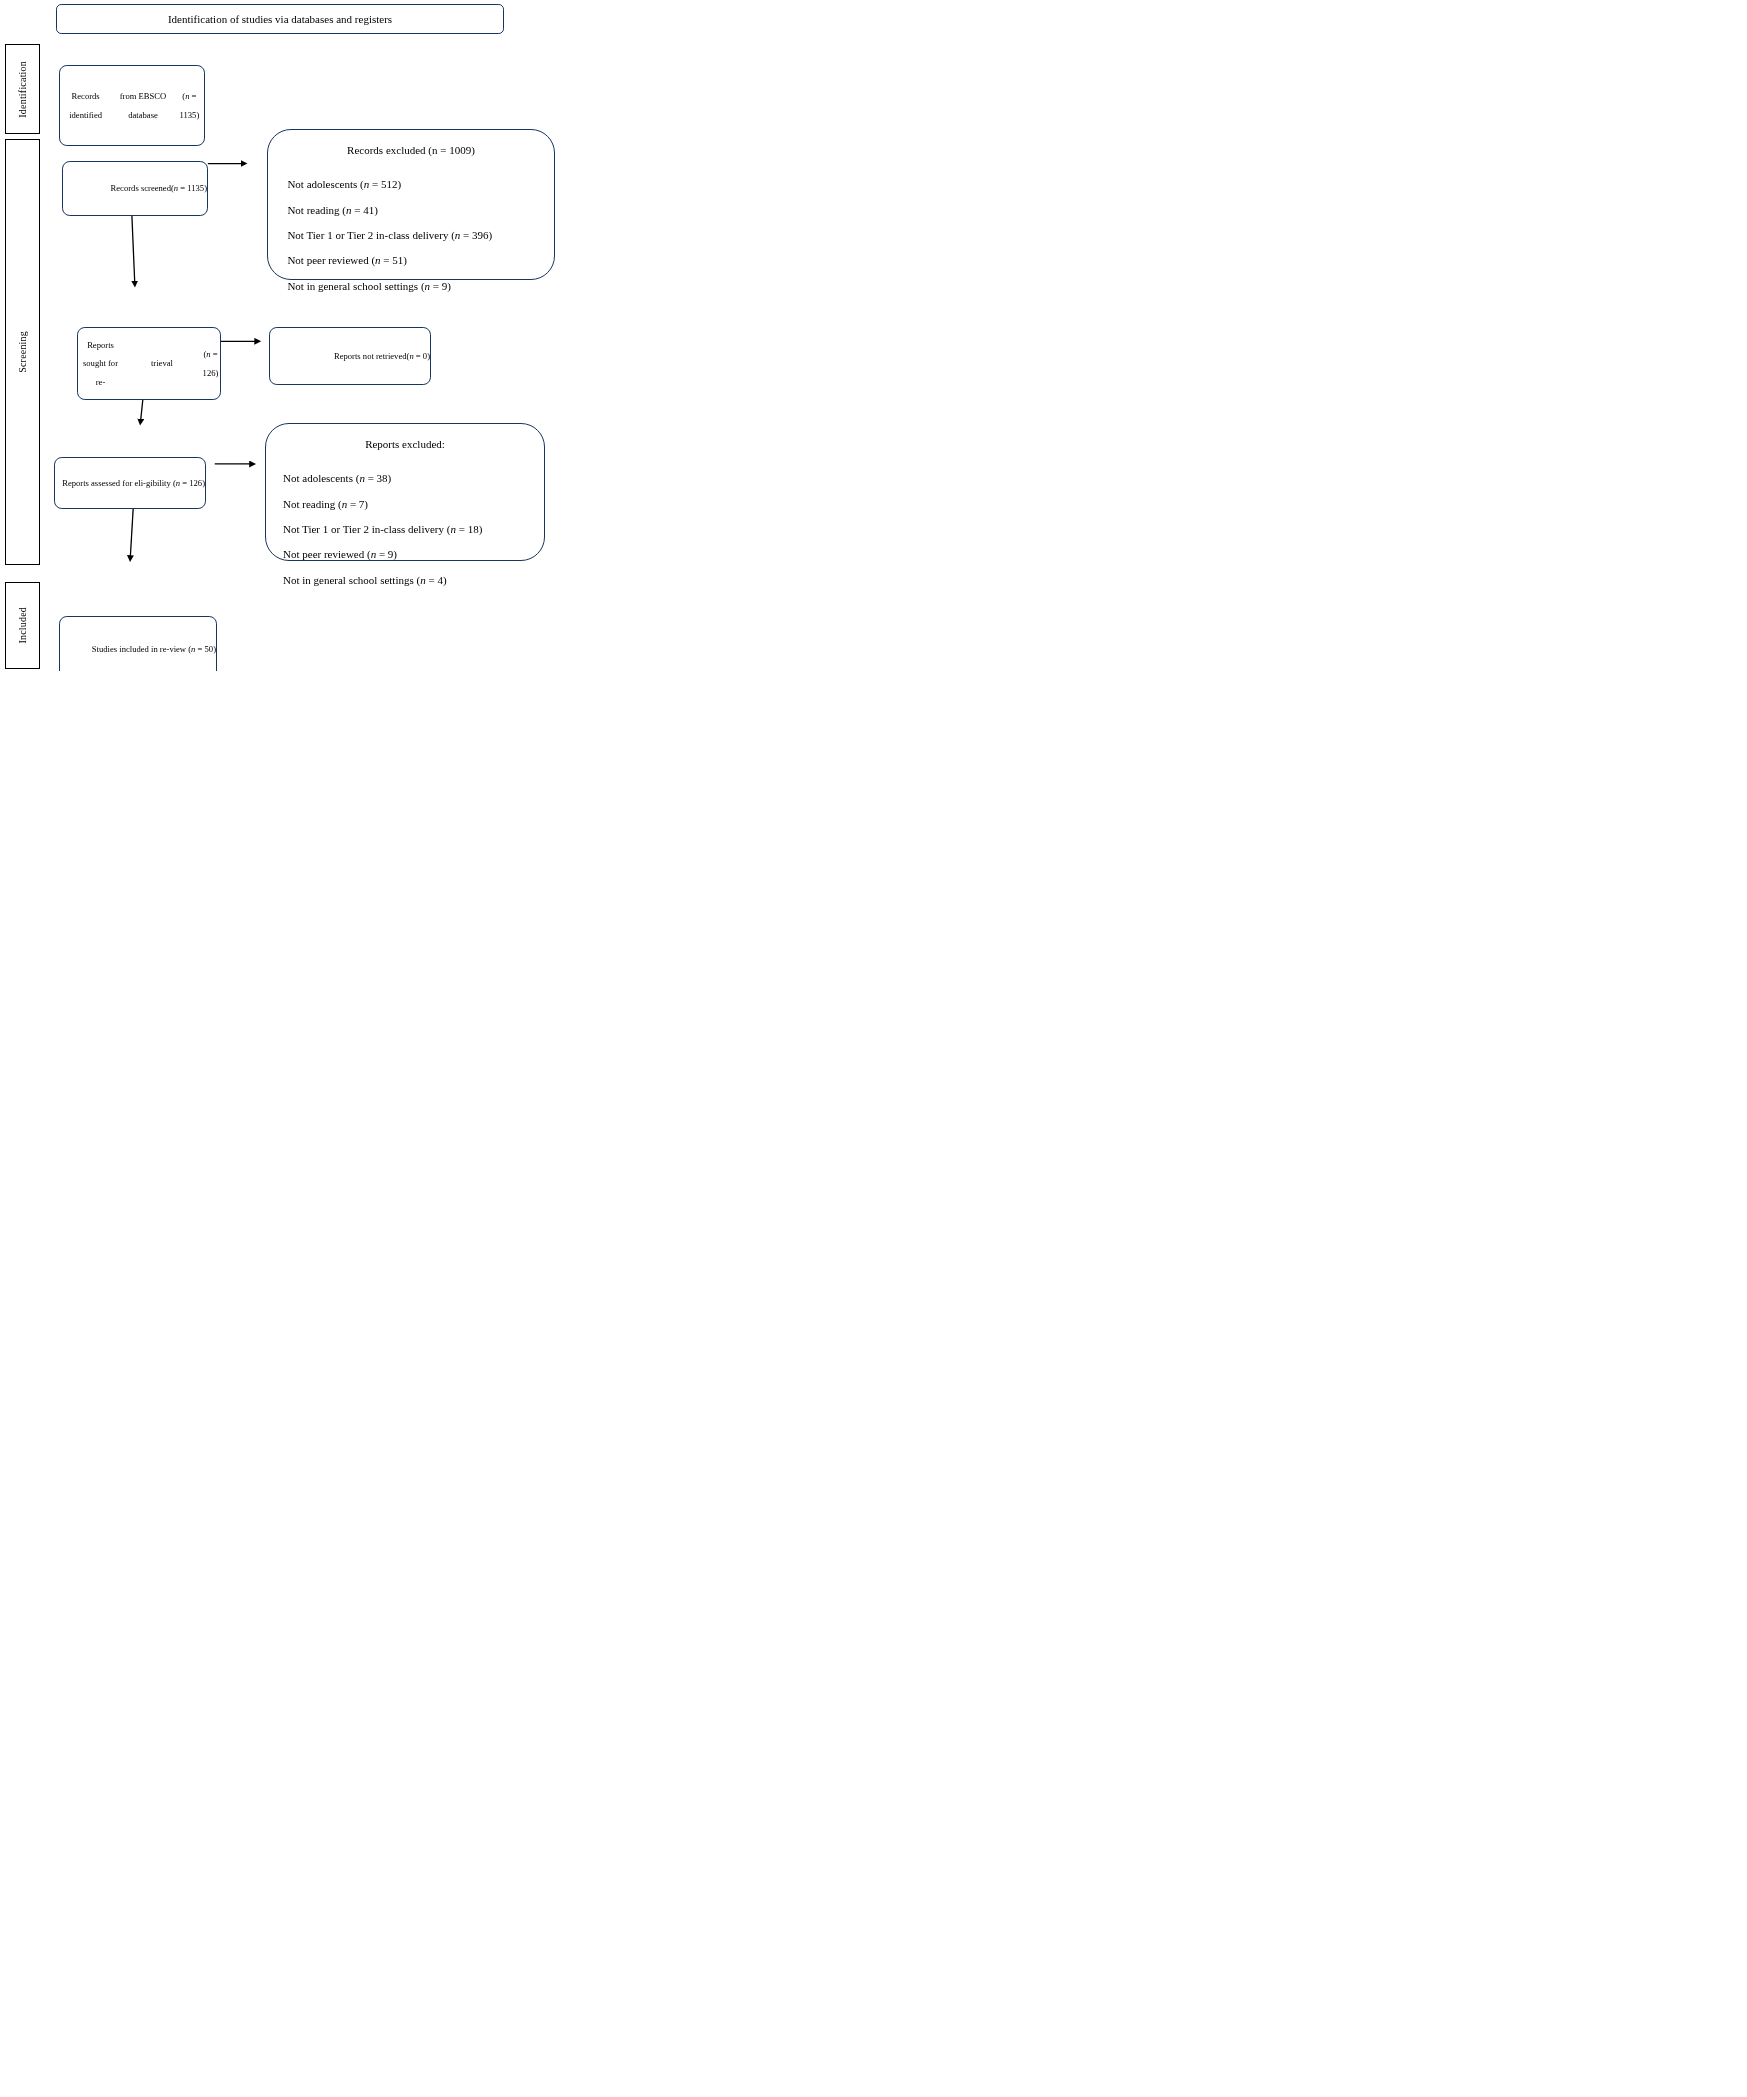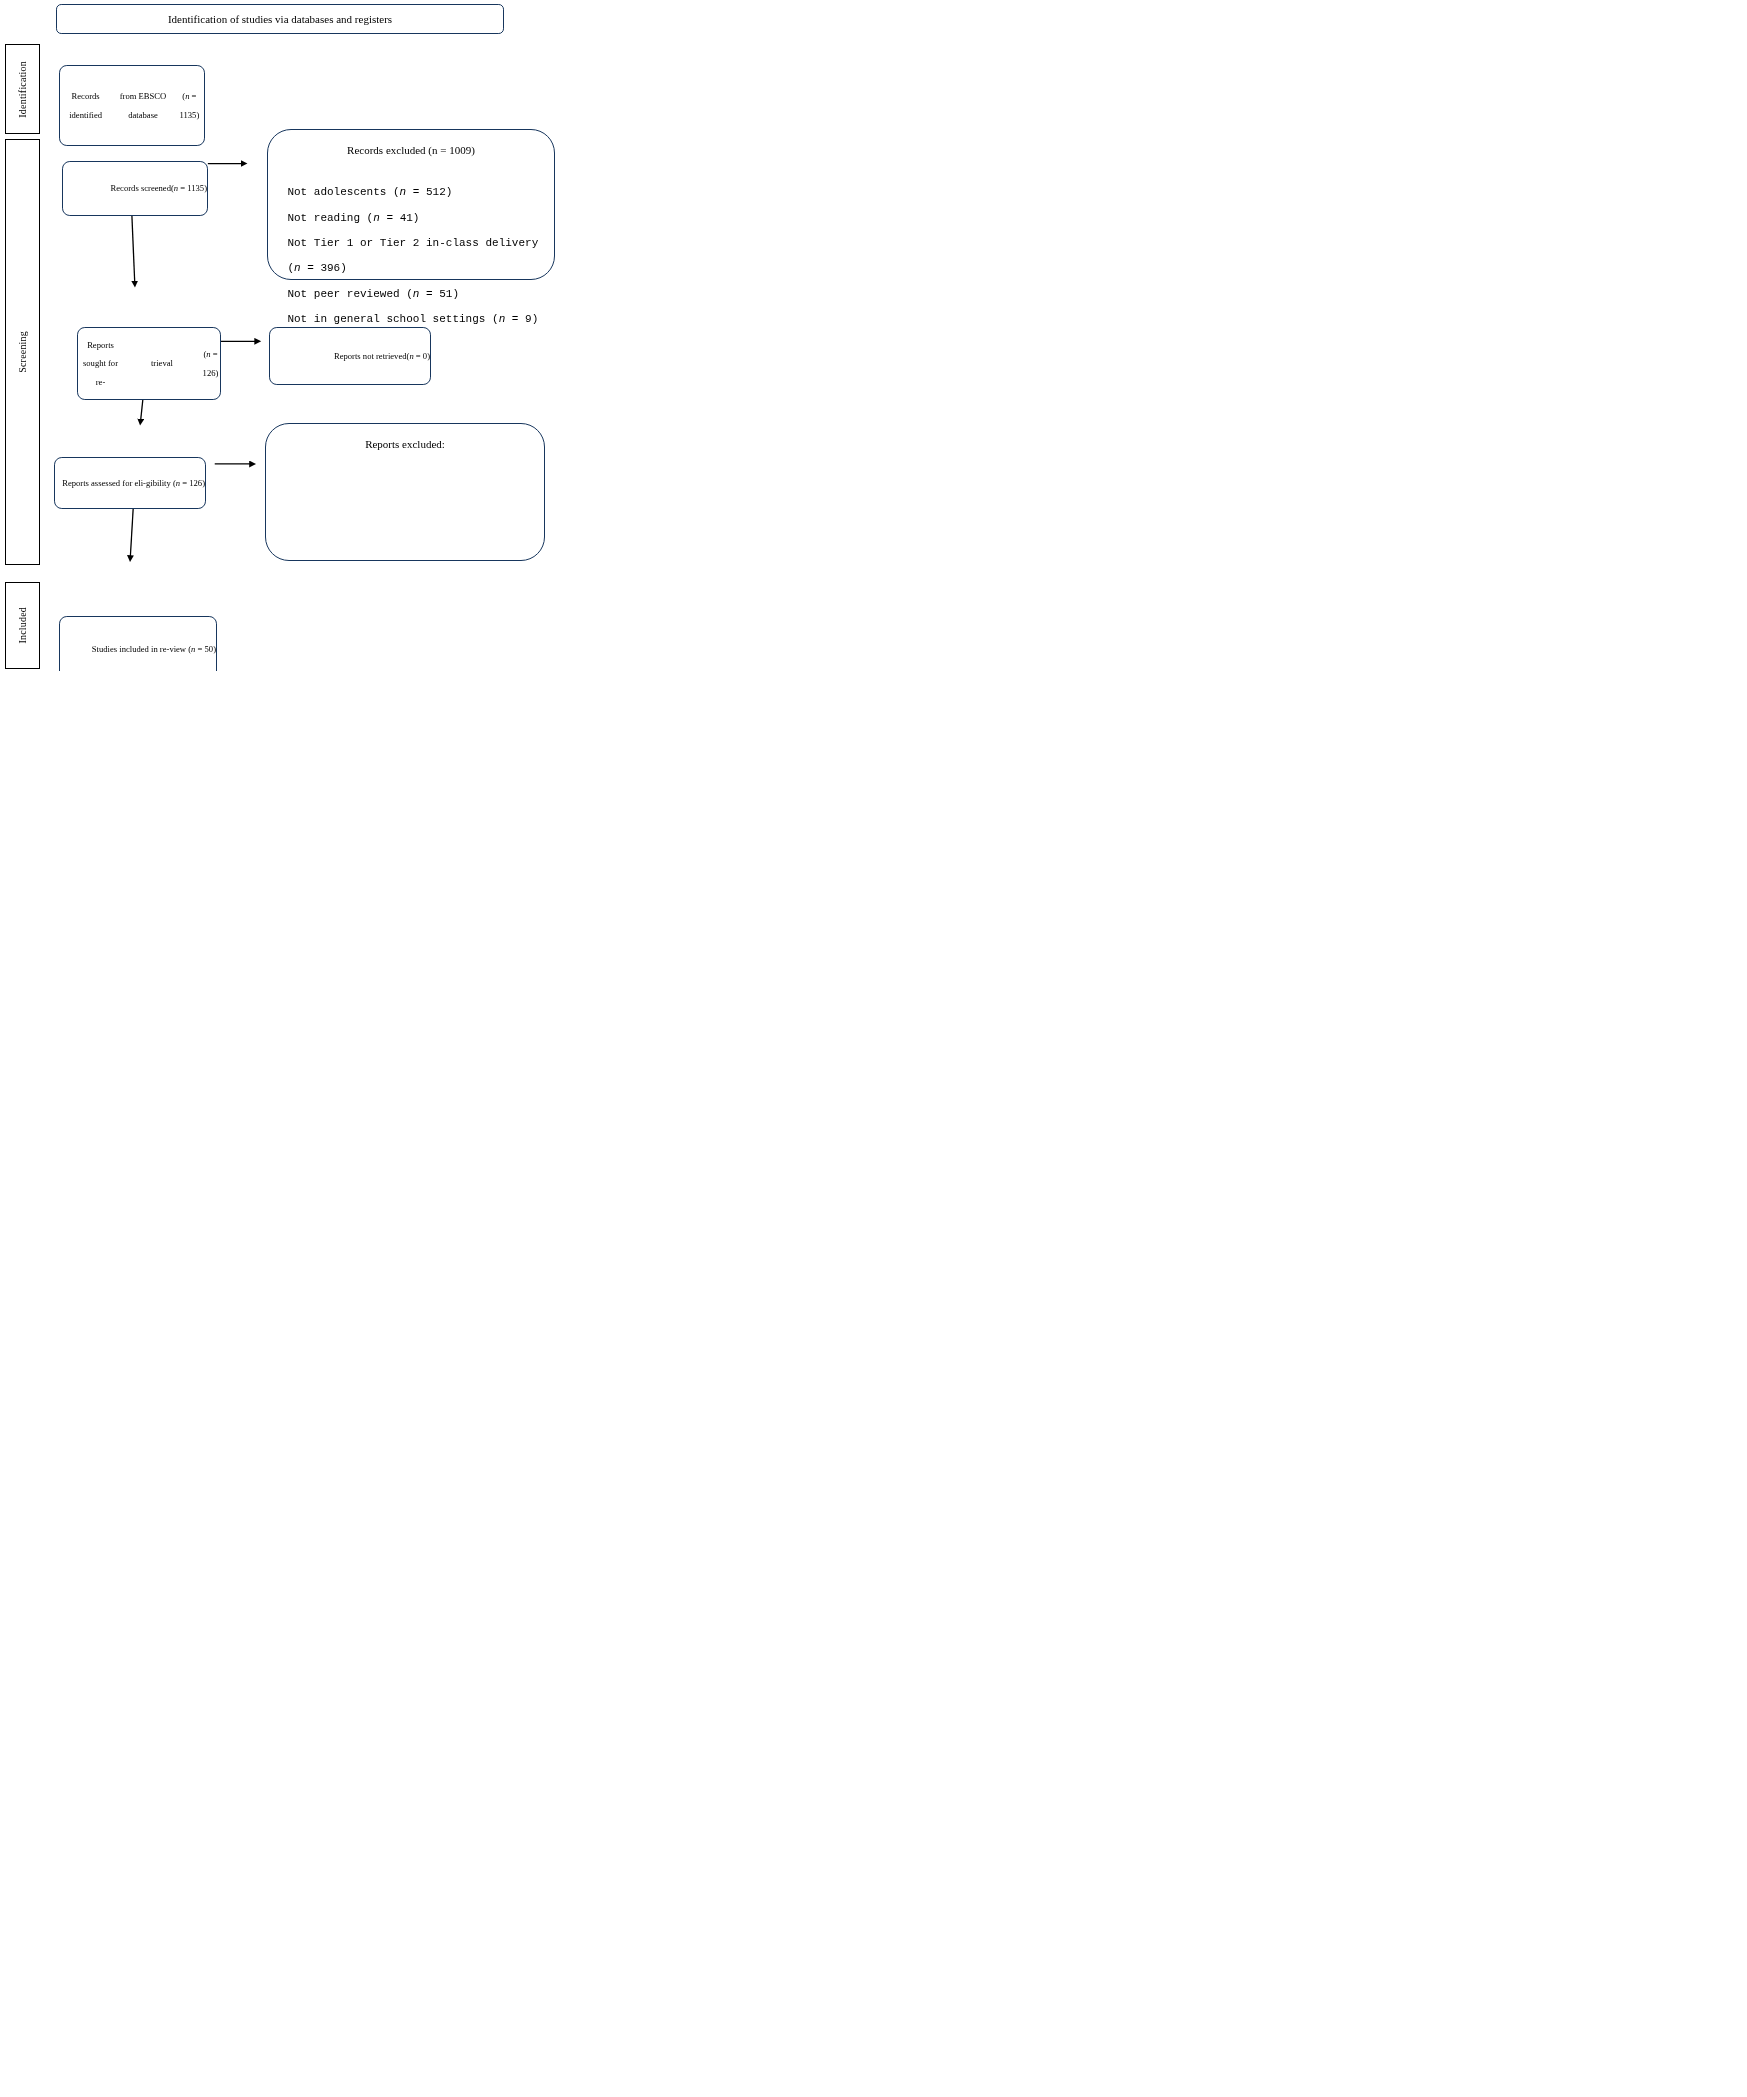--- a/index.html
+++ b/index.html
@@ -32,24 +32,23 @@
     box-sizing:border-box;
     font-size:11px;
     z-index:2;
   }
   .bigbox .bb-title{
     text-align:center;
     line-height:1.4;
     margin-top:13px;
   }
   .bigbox .bb-items{
-    margin-top:22px;
+    margin-top:14px;
     text-align:left;
     line-height:2.3;
-    font-family:Liberation Mono, monospace;
   }
   .sidebox{
     position:absolute;
     border:1.3px solid var(--stage-border,#000);
     background:#fff;
     display:flex;align-items:center;justify-content:center;
     box-sizing:border-box;
     z-index:2;
   }
   .sidebox .vlabel{
@@ -138,20 +137,27 @@
     <div>(<i>n</i> = 0)</div>
   </div>
 
   <div class="flowbox" style="left:54px;top:441px;width:152px;height:52px;">
     <div>Reports assessed for eli-</div>
     <div>gibility (<i>n</i> = 126)</div>
   </div>
 
   <div class="bigbox" style="left:265px;top:423px;width:280px;height:138px;">
     <div class="bb-title">Reports excluded:</div>
+    <div class="bb-items" style="padding-left:17px;">
+      <div>Not adolescents (<i>n</i> = 38)</div>
+      <div>Not reading (<i>n</i> = 7)</div>
+      <div>Not Tier 1 or Tier 2 in-class delivery (<i>n</i> = 18)</div>
+      <div>Not peer reviewed (<i>n</i> = 9)</div>
+      <div>Not in general school settings (<i>n</i> = 4)</div>
+    </div>
   </div>
 
   <div class="flowbox" style="left:59px;top:600px;width:158px;height:66px;padding-left:25px;">
     <div>Studies included in re-</div>
     <div>view (<i>n</i> = 50)</div>
   </div>
 
 </div>
 
 

